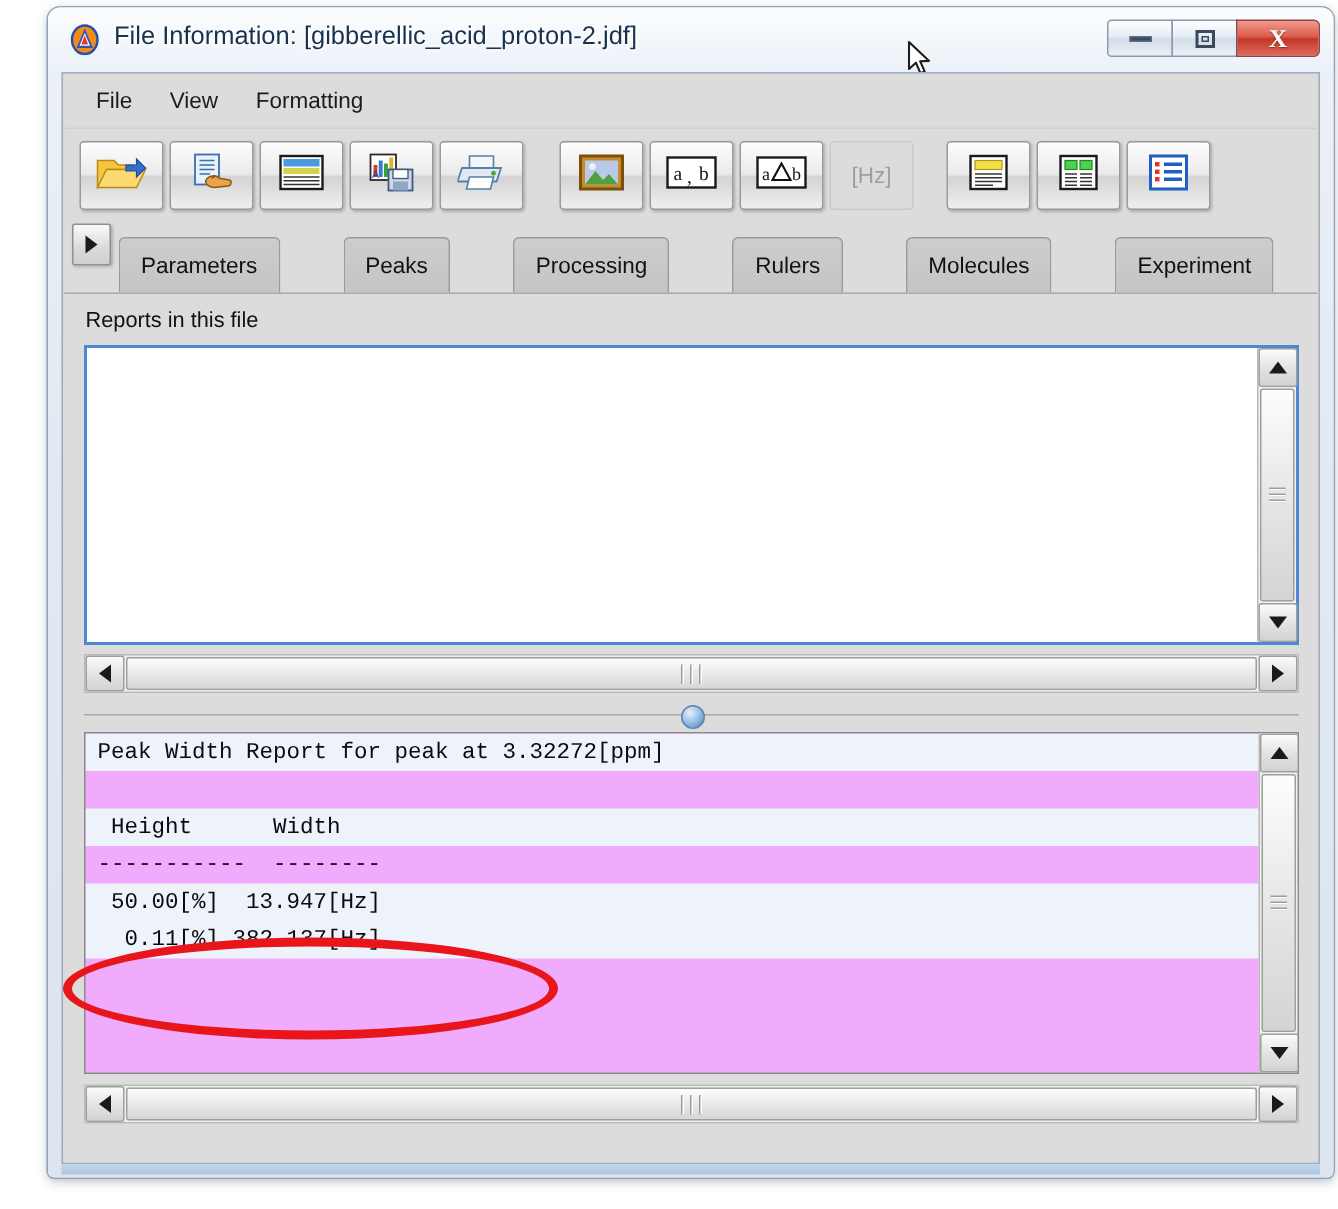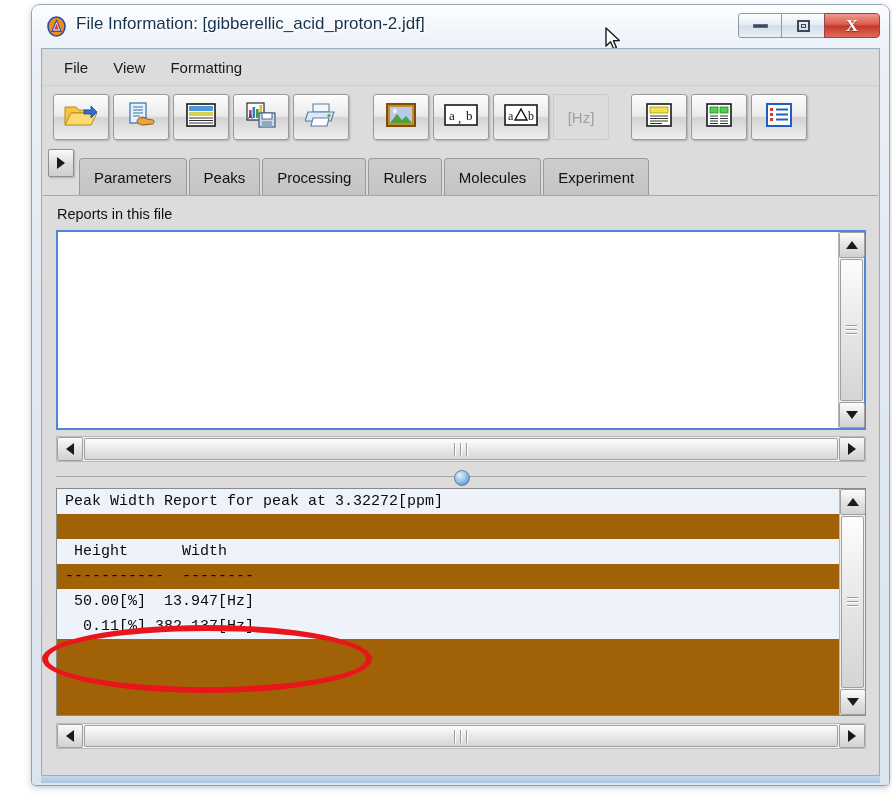--- a/index.html
+++ b/index.html
@@ -111,21 +111,21 @@
     background:#dcdcdc;
   }
   .tab-scroll {
     position:absolute; left:5px; top:1px; width:26px; height:28px;
     border:1px solid #8f8f8f; border-radius:2px;
     background: linear-gradient(to bottom,#fafafa,#dcdcdc 55%,#cfcfcf);
     display:flex; align-items:center; justify-content:center;
     box-sizing:border-box;
     box-shadow: 1px 1px 2px rgba(0,0,0,.2);
   }
-  .tabs { position:absolute; left:36px; top:10px; display:flex; align-items:center; }
+  .tabs { position:absolute; left:36px; top:10px; display:flex; align-items:center;gap:40px; }
   .tab {
     height:38px; padding:0 14px;
     display:flex; align-items:center;
     font-size:15px; color:#111;
     background: linear-gradient(to bottom,#cdcdcd 0%,#c4c4c4 100%);
     border:1px solid #9a9a9a;
     border-bottom:none;
     border-radius:4px 4px 0 0;
     margin-right:2px;
     box-sizing:border-box;
@@ -214,21 +214,21 @@
   .split-line { position:absolute; left:0; right:0; top:8px; height:1px; background:#a9a9a9; }
   .split-grip {
     position:absolute; left:50%; margin-left:-7px; top:2px;
     width:14px; height:14px; border-radius:50%;
     background: radial-gradient(circle at 35% 30%, #e6f1fb 0%, #9ec4e8 45%, #4c7fb5 100%);
     border:1px solid #5a83ad;
   }
   
   .textbox {
     position:absolute; left:13px; top:292px; width:810px; height:228px;
-    background:#a16207;
+    background:#f0abfc;
     border:1px solid #8a8a8a;
     box-sizing:border-box;
     overflow:hidden;
   }
   .report-line {
     height:25px; line-height:25px;
     font-family:"Liberation Mono","DejaVu Sans Mono",monospace;
     font-size:15px; color:#0b0b0b;
     padding-left:8px; white-space:pre;
     box-sizing:border-box;

